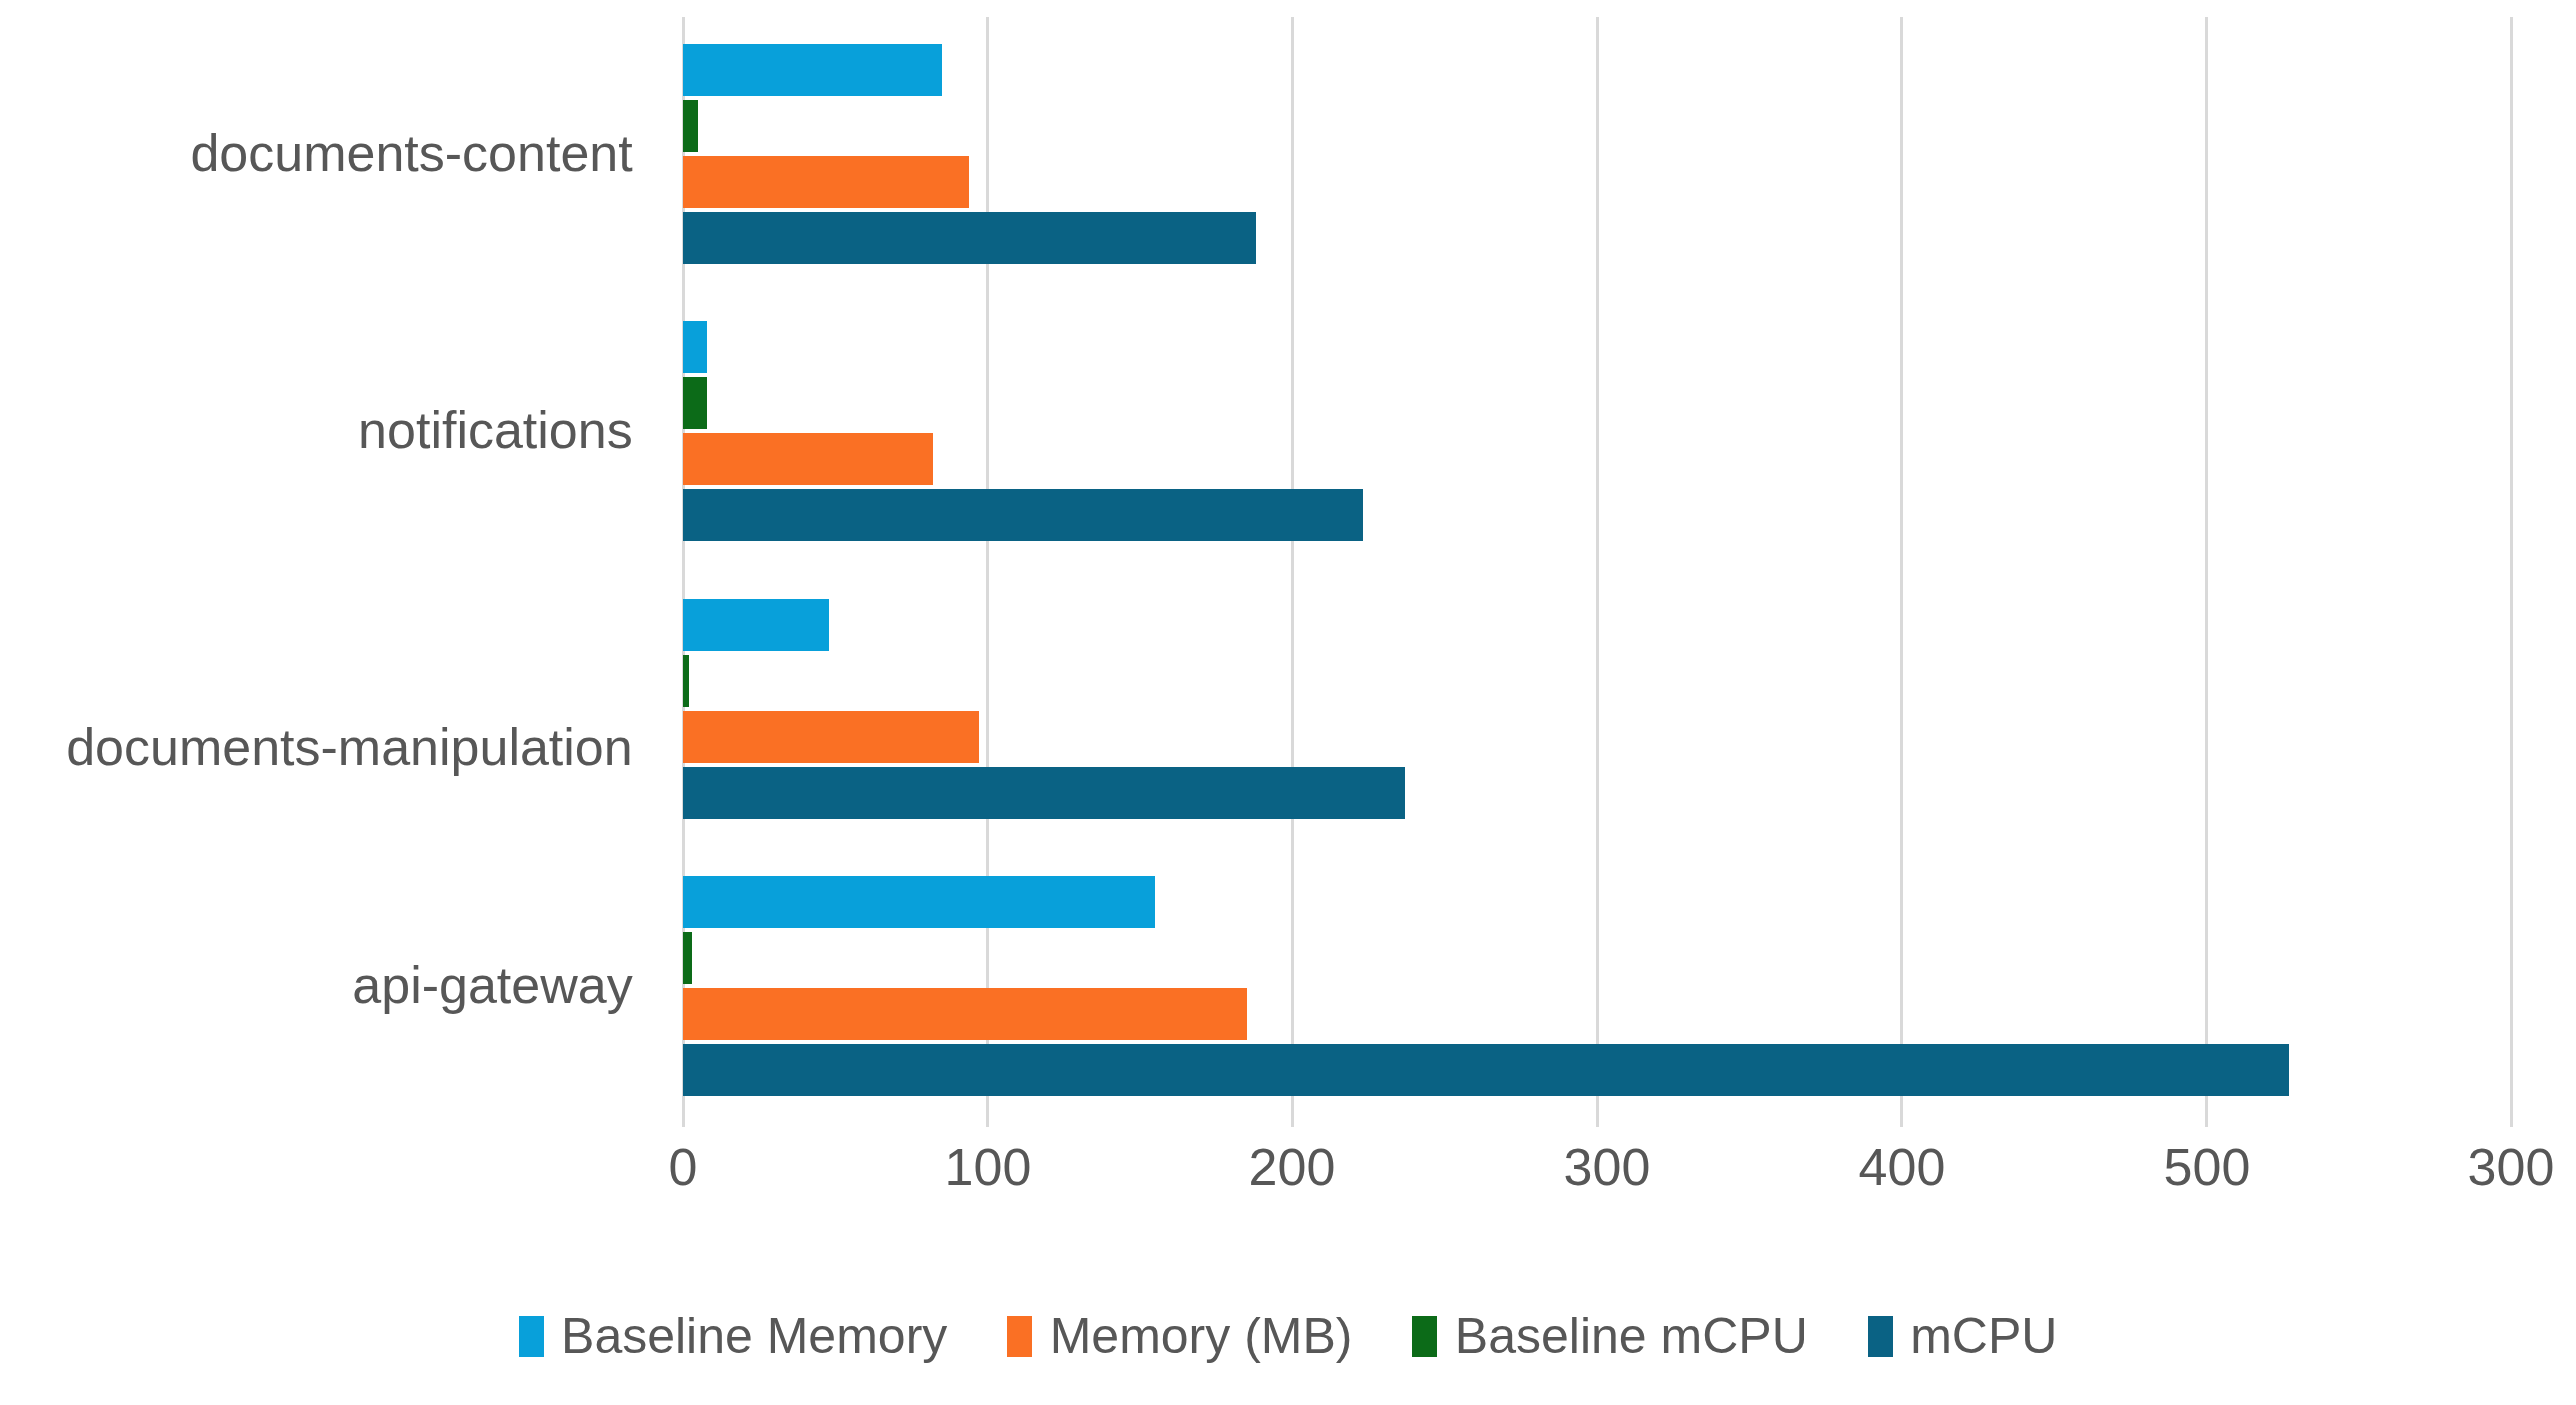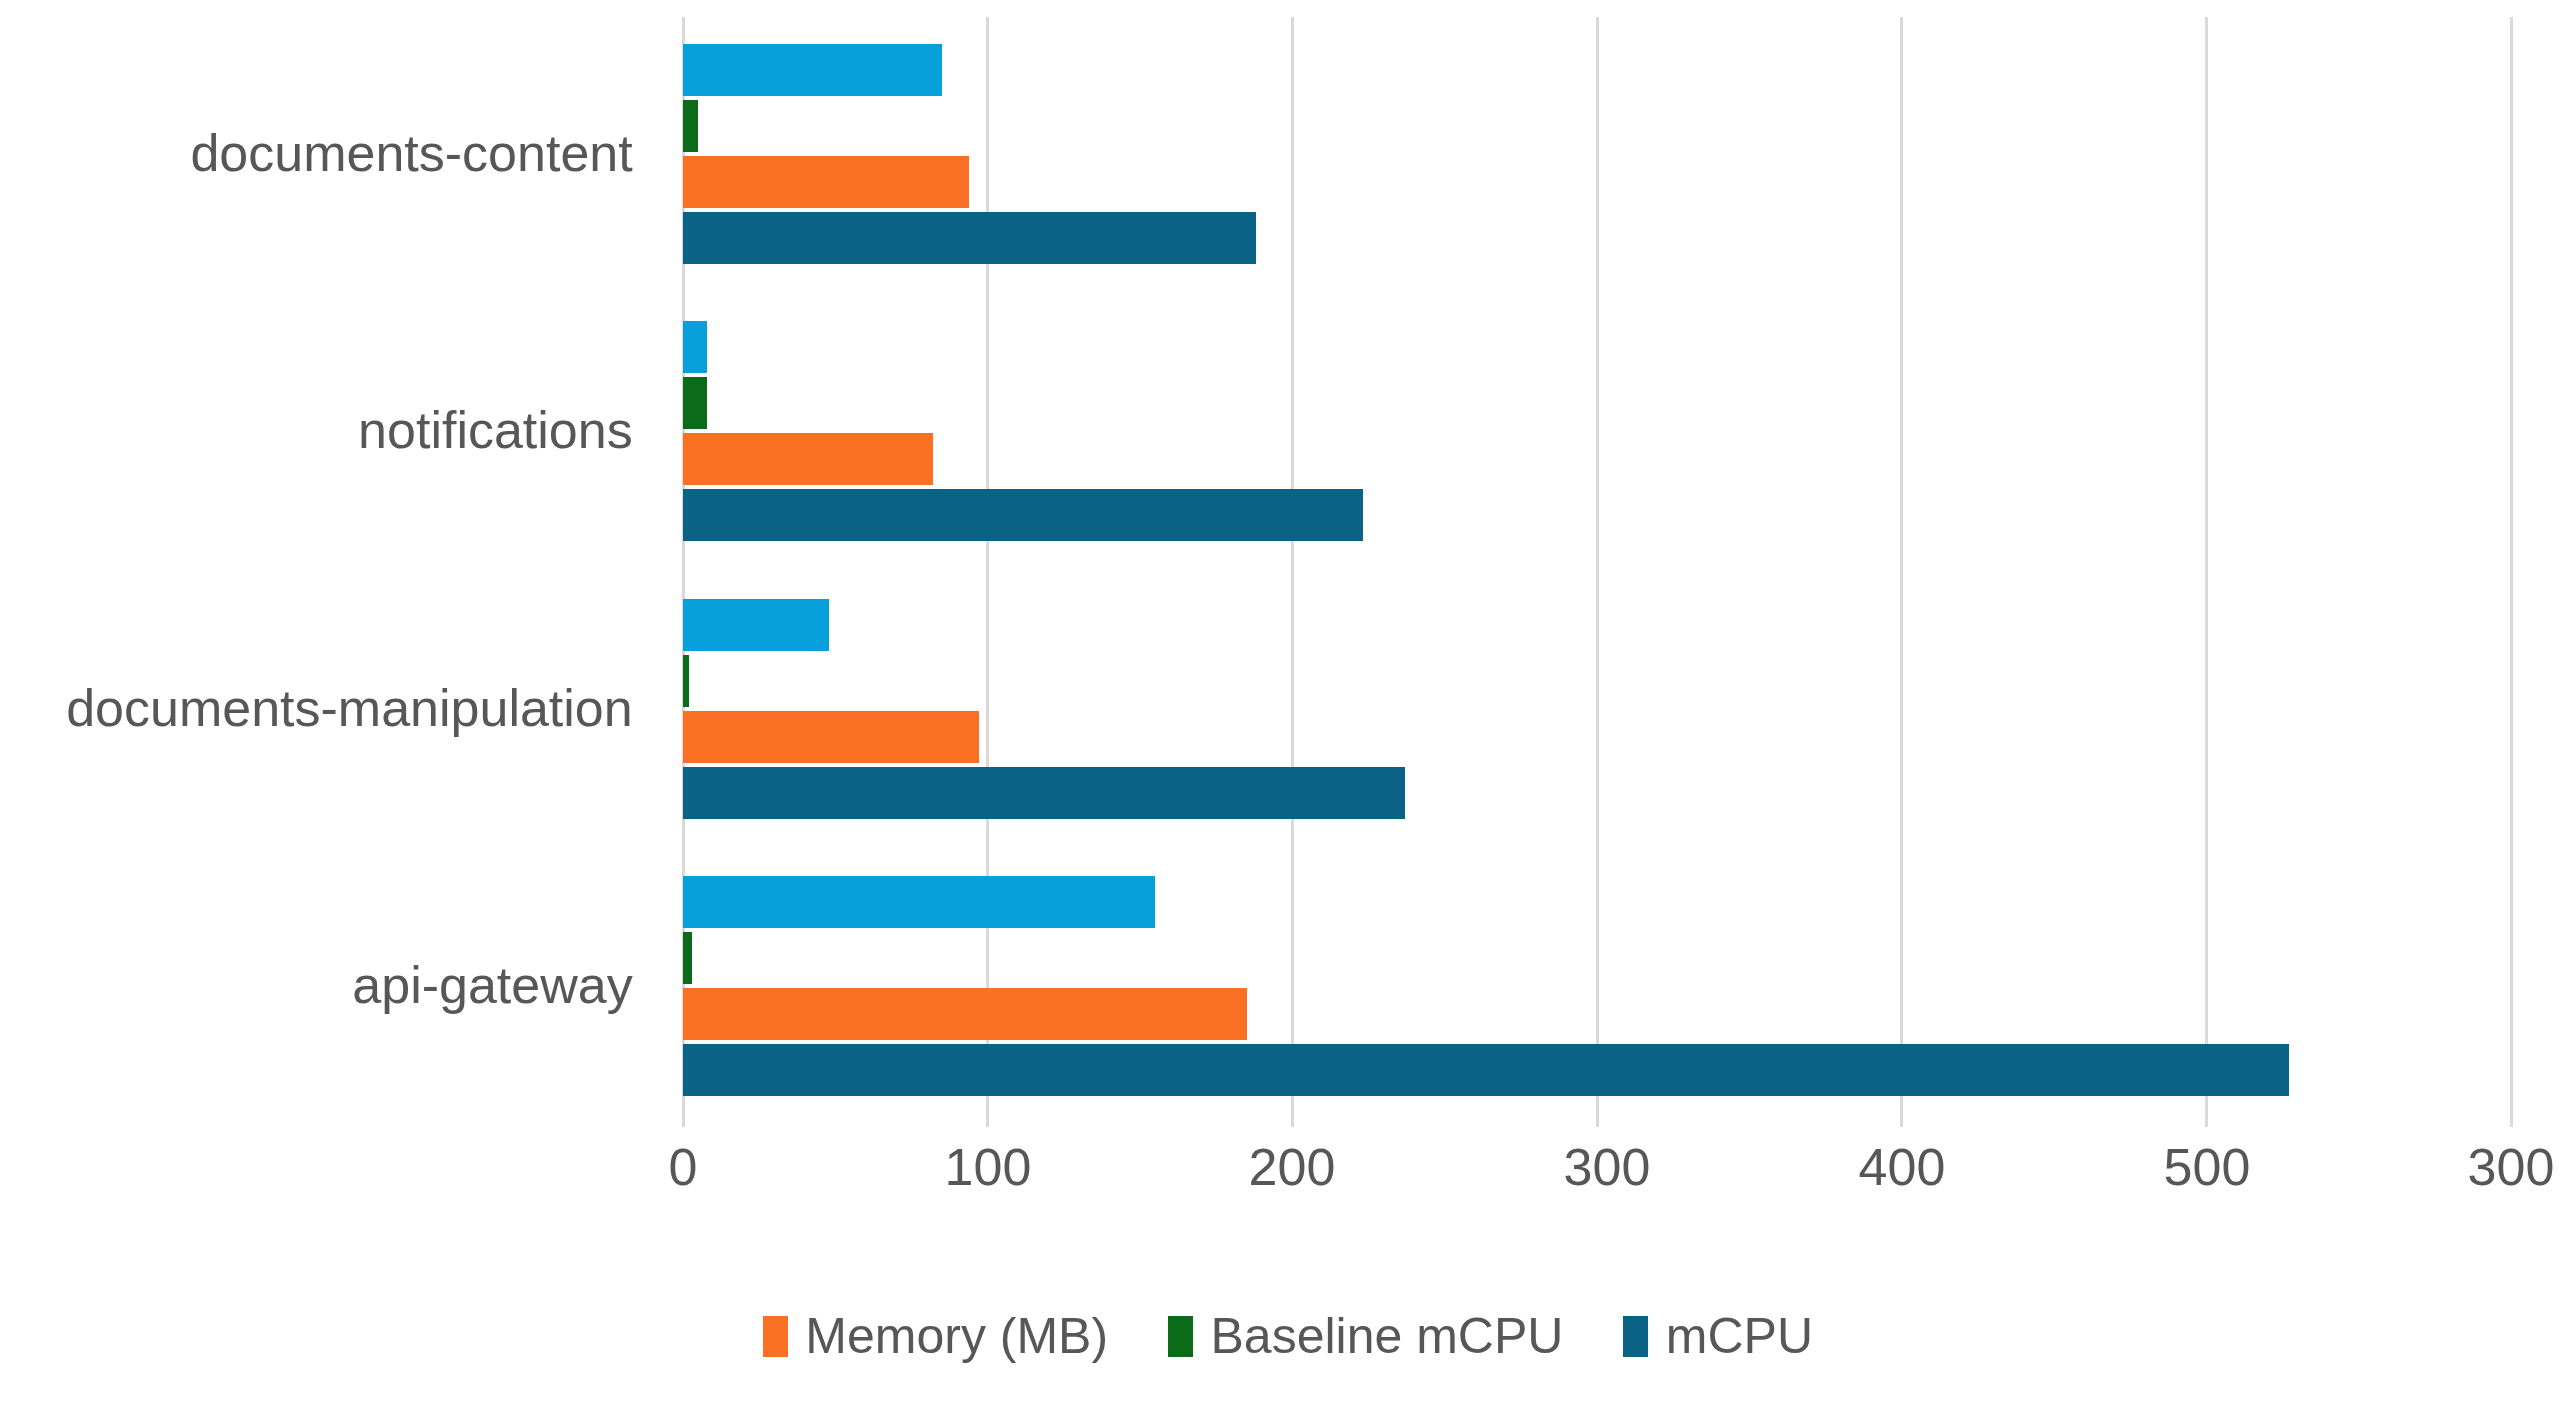--- a/index.html
+++ b/index.html
@@ -118,21 +118,21 @@
   }
 </style>
 </head>
 <body>
 
 <div id="chart-root">
 
   <div class="ylabels-col">
     <div class="ylabel" style="top: 106px;">documents-content</div>
     <div class="ylabel" style="top: 383px;">notifications</div>
-    <div class="ylabel" style="top: 661px;">documents-manipulation</div>
+    <div class="ylabel" style="top: 700px;">documents-manipulation</div>
     <div class="ylabel" style="top: 938px;">api-gateway</div>
   </div>
 
   <div class="plot-area">
     <div id="gridlines">
         <div class="gridline axis-zero" style="left: -1.4px;"></div>
         <div class="gridline" style="left: 303px;"></div>
         <div class="gridline" style="left: 608px;"></div>
         <div class="gridline" style="left: 913px;"></div>
         <div class="gridline" style="left: 1217px;"></div>
@@ -172,20 +172,24 @@
     <div class="xtick" style="left: 305px;">100</div>
     <div class="xtick" style="left: 609px;">200</div>
     <div class="xtick" style="left: 914px; margin-left: 10px;">300</div>
     <div class="xtick" style="left: 1219px;">400</div>
     <div class="xtick" style="left: 1524px;">500</div>
     <div class="xtick" style="left: 1828px;">300</div>
   </div>
 
   <div class="legend">
     <div class="legend-item">
+      <span class="legend-swatch" style="background: rgb(8, 160, 218);"></span>
+      <span class="legend-label">Baseline Memory</span>
+    </div>
+    <div class="legend-item">
       <span class="legend-swatch" style="background: rgb(250, 112, 36);"></span>
       <span class="legend-label">Memory (MB)</span>
     </div>
     <div class="legend-item">
       <span class="legend-swatch" style="background: rgb(12, 107, 24);"></span>
       <span class="legend-label">Baseline mCPU</span>
     </div>
     <div class="legend-item">
       <span class="legend-swatch" style="background: rgb(10, 98, 132);"></span>
       <span class="legend-label">mCPU</span>

